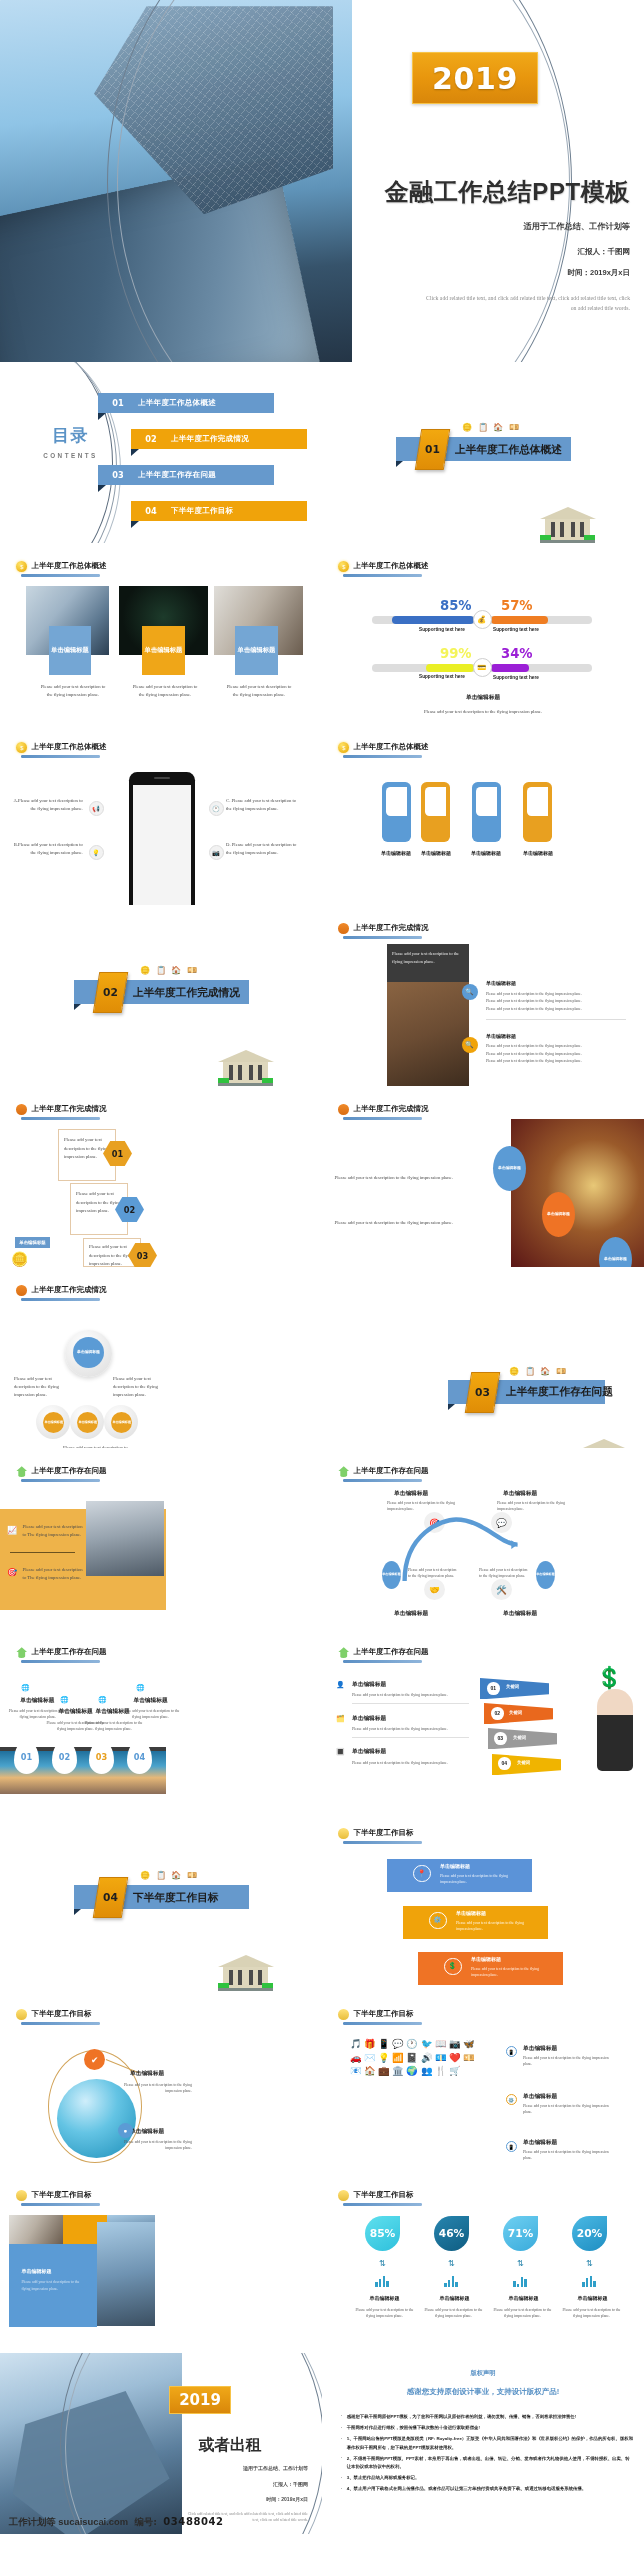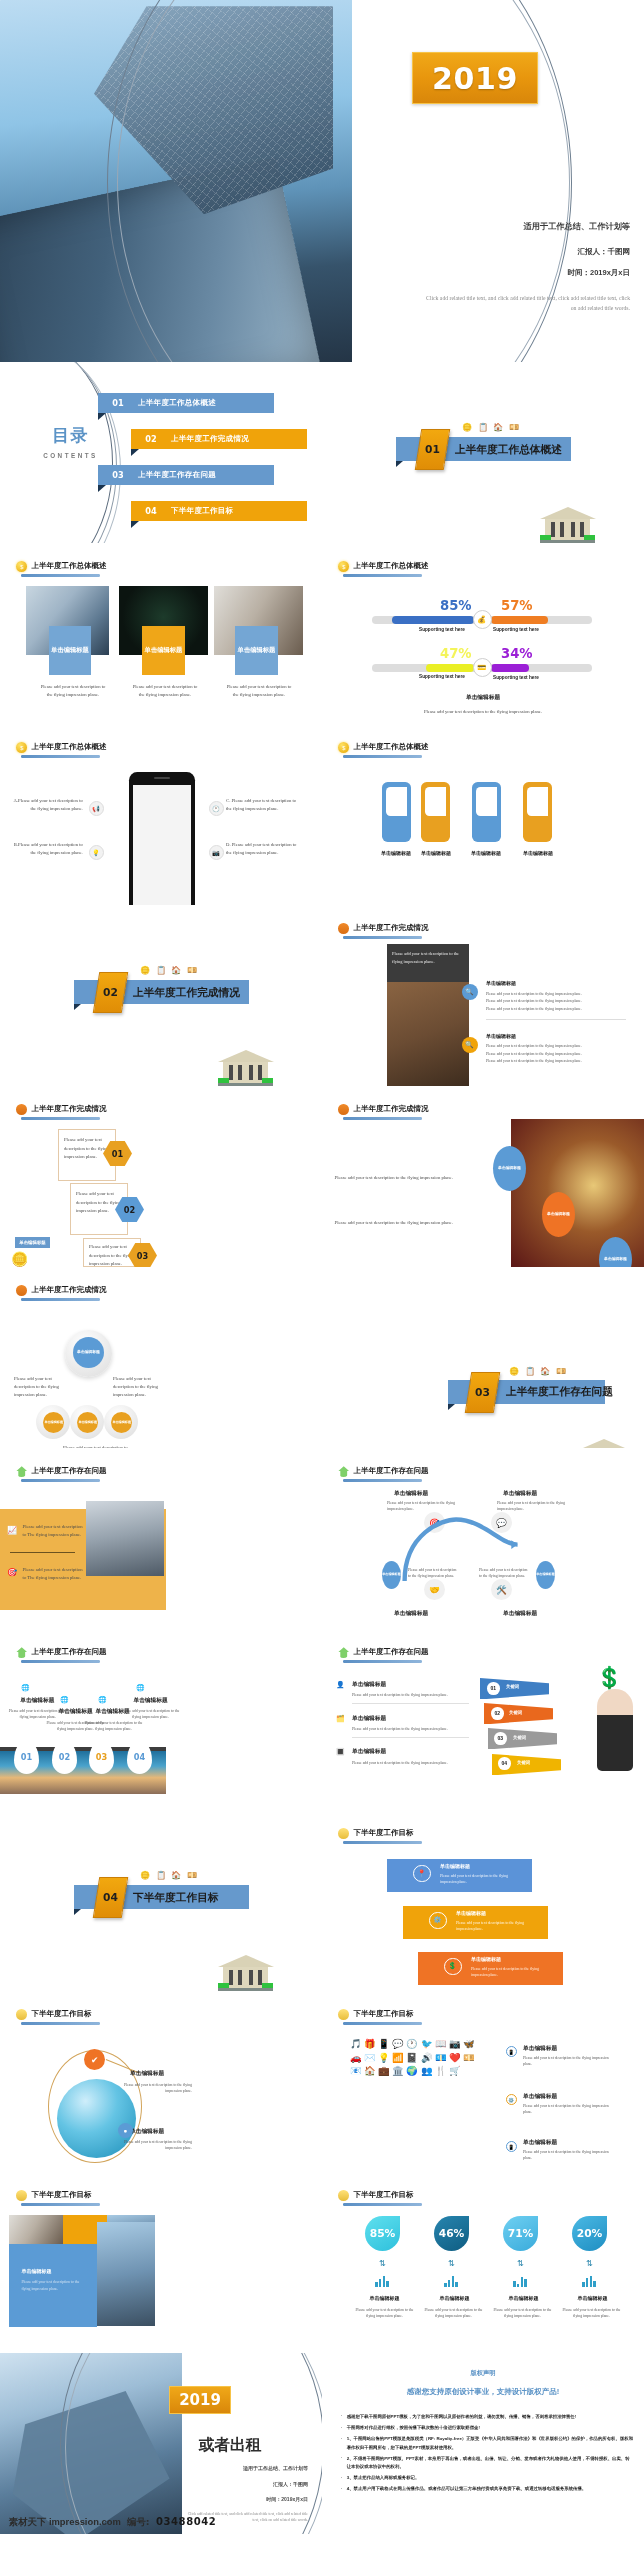--- a/index.html
+++ b/index.html
@@ -207,20 +207,21 @@
 
   <div class="cover">
     <div class="cover-photo"></div>
     <div class="cover-mask"></div>
     <div class="cover-arc"></div>
     <div class="cover-arc2"></div>
     <div class="cover-right">
       <div class="year-box">
         <span>2019</span>
       </div>
+      <div class="cover-title">金融工作总结PPT模板</div>
       <div class="cover-sub">适用于工作总结、工作计划等</div>
       <div class="cover-meta1">汇报人：千图网</div>
       <div class="cover-meta2">时间：2019x月x日</div>
       <div class="cover-note">Click add related title text, and click add related title text, click add related title text, click on add related title words.</div>
     </div>
   </div>
 
   <div class="row">
     <div class="half contents">
       <div class="arcs">
@@ -322,21 +323,21 @@
       <div class="pbar-fill" style="left:169px; top:73px; width:57px; background:#ef7d22;"></div>
       <div class="pbar-pct" style="left:118px; top:55px; color:#3a6fc4;">85%</div>
       <div class="pbar-pct" style="left:179px; top:55px; color:#ef7d22;">57%</div>
       <div class="pbar-lbl" style="left:97px; top:84px;">Supporting text here</div>
       <div class="pbar-lbl" style="left:171px; top:84px;">Supporting text here</div>
       <div class="pbar-hub" style="left:151px; top:67px;">💰</div>
 
       <div class="pbar-track" style="left:50px; top:121px; width:220px;"></div>
       <div class="pbar-fill" style="left:104px; top:121px; width:48px; background:#eaef25;"></div>
       <div class="pbar-fill" style="left:169px; top:121px; width:38px; background:#9b1fd6;"></div>
-      <div class="pbar-pct" style="left:118px; top:103px; color:#f4f45a;">47%</div>
+      <div class="pbar-pct" style="left:118px; top:103px; color:#f4f45a;">99%</div>
       <div class="pbar-pct" style="left:179px; top:103px; color:#9b1fd6;">34%</div>
       <div class="pbar-lbl" style="left:97px; top:131px;">Supporting text here</div>
       <div class="pbar-lbl" style="left:171px; top:132px;">Supporting text here</div>
       <div class="pbar-hub" style="left:151px; top:115px;">💳</div>
 
       <div class="cap-cn" style="position:absolute; left:0; right:0; top:151px; text-align:center;">单击编辑标题</div>
       <div class="txt-s" style="position:absolute; left:0; right:0; top:165px; text-align:center;">Please add your text description to the flying impression plane.</div>
     </div>
   </div>
 
@@ -876,21 +877,21 @@
       <div class="thanks-year">
         <span>2019</span>
       </div>
       <div class="thanks-title">或者出租</div>
       <div class="thanks-line" style="top:112px;">适用于工作总结、工作计划等</div>
       <div class="thanks-line" style="top:128px;">汇报人：千图网</div>
       <div class="thanks-line" style="top:143px;">时间：2019x月x日</div>
       <div style="position:absolute; right:14px; top:158px; width:126px; text-align:right; font-size:3.8px; color:#8b8b8b; line-height:1.7; font-family:'Liberation Serif',serif; z-index:4;">Click add related title text, and click add related title text, click add related title text, click on add related title words.</div>
 
       <div class="watermark">
-        <span class="wm1">素材天下 impression.com</span>
+        <span class="wm1">工作计划等 sucaisucai.com</span>
         <span class="wm2">编号:</span>
         <span class="wm3">03488042</span>
       </div>
     </div>
 
     <div class="half">
       <div class="copy-title" style="top:16.4px;">版权声明</div>
       <div class="copy-sub" style="top:34px;">感谢您支持原创设计事业，支持设计版权产品!</div>
       <ul class="copy-list" style="top:60px;">
         <li>感谢您下载千图网原创PPT模板，为了您和千图网以及原创作者的利益，请勿复制、传播、销售，否则将承担法律责任!</li>

